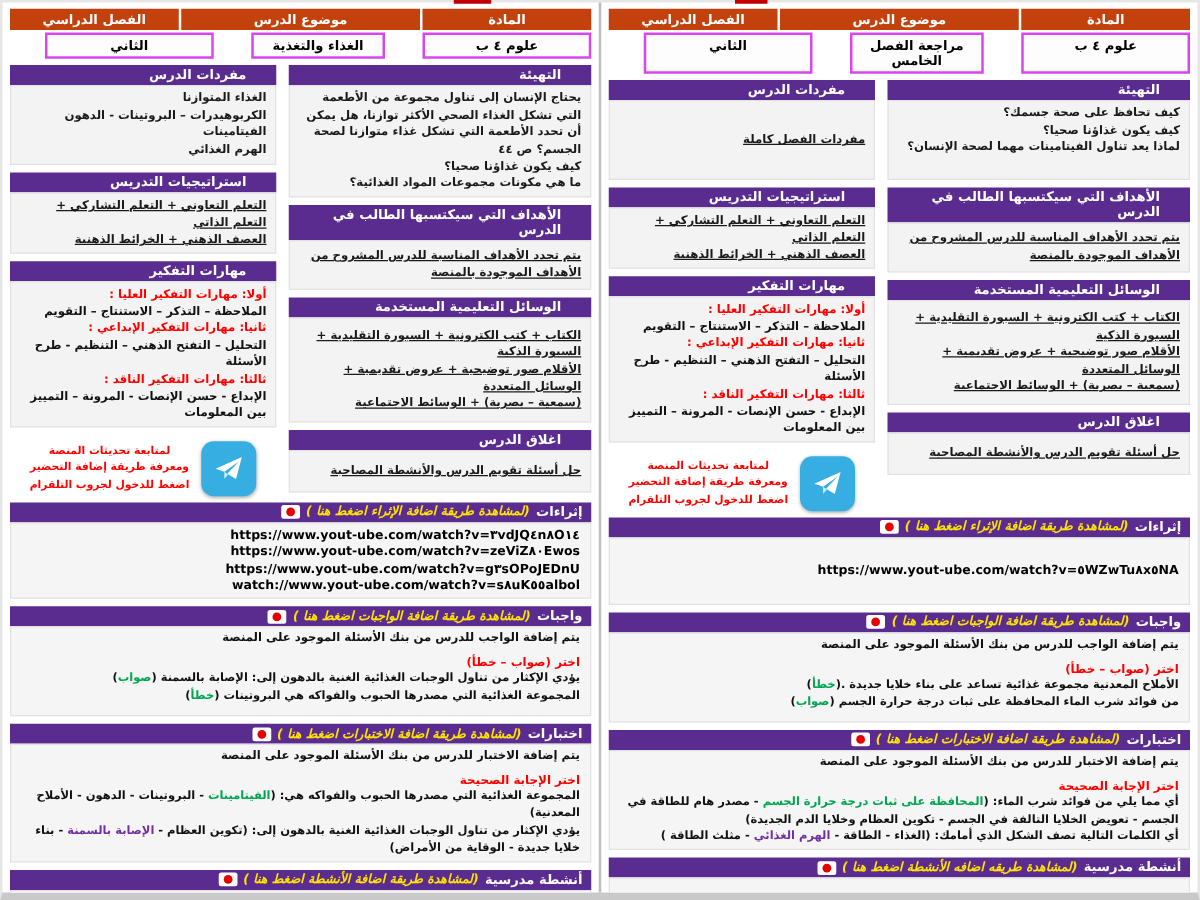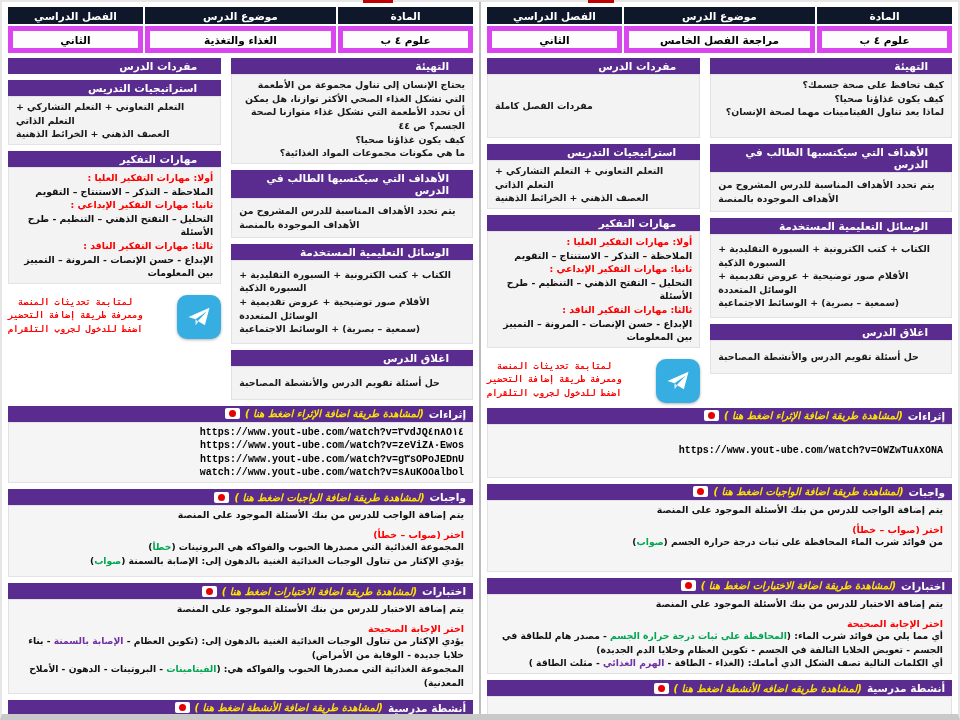--- a/index.html
+++ b/index.html
@@ -23,65 +23,65 @@
     direction: rtl;
     font-weight: 700;
     overflow: hidden;
   }
   .vdiv { width: 2px; background: #bdbdbd; }
 
   
   .info { display: flex; gap: 2px; margin-bottom: 2px; }
   .info .cell { padding: 2.5px 4px; text-align: center; font-size: 10.5px; }
   .info .c1 { flex: 0 0 29%; } .info .c2 { flex: 1; } .info .c3 { flex: 0 0 29%; }
-  .info.head .cell { background: #0f172a; color: #fff; }
-  .info.vals .cell { background: #fdfdfd; border: 5px solid #d946ef; color: #000; }
+  .info.head .cell { background: #c2410c; color: #fff; }
+  .info.vals .cell { background: #fdfdfd; border: 2px solid #d946ef; color: #000; margin-left: 28px; }
 
   
   .cols { display: flex; gap: 10px; margin-top: 5px; }
   .col-main { flex: 0 0 52%; }
   .col-side { flex: 1; }
   .blk { margin-bottom: 6px; }
   .sec-h {
     background: #5b2c8f; color: #fff;
     font-size: 10.5px; padding: 2px 24px; text-align: right;
   }
   .box {
     background: #f3f3f3; border: 1px solid #e2e2e2;
     font-size: 9.4px; color: #1a1a1a; padding: 3px 7px;
     line-height: 1.45;
   }
   .r { text-align: right; }
-  .cflex { display: flex; flex-direction: column; justify-content: center; text-align: left; }
+  .cflex { display: flex; flex-direction: column; justify-content: center; text-align: right; text-decoration: underline; }
   .h64 { min-height: 64px; } .h40 { min-height: 40px; }
   .h84 { min-height: 84px; } .h32 { min-height: 34px; }
   .tk-r { color: #ff0000; }
   .tk-b { color: #111; }
 
   
-  .tg { display: flex; direction: rtl; align-items: center; justify-content: space-between; gap: 10px; padding: 5px 0; font-family: Liberation Mono, monospace; }
+  .tg { display: flex; direction: rtl; align-items: center; justify-content: center; gap: 10px; padding: 5px 0; }
   .tg-ic {
     width: 44px; height: 44px; border-radius: 10px;
     background: #37aee2; display: flex; align-items: center; justify-content: center;
     box-shadow: 0 1px 3px rgba(0,0,0,.3);
   }
   .tg-txt { color: #ff0000; font-size: 8.6px; text-align: center; line-height: 1.55; }
 
   
   .band {
     background: #5b2c8f; color: #fff;
     display: flex; direction: rtl; align-items: center; gap: 5px;
     padding: 2px 7px; font-size: 10.5px;
   }
   .band .sub { color: #ffe400; font-size: 10px; font-style: italic; }
   .yt { width: 15px; height: 11px; background: #fff; border-radius: 2px; position: relative; display: inline-block; flex: 0 0 auto; }
   .yt::after { content: ""; position: absolute; left: 4px; top: 2px; width: 7px; height: 7px; background: #e60000; border-radius: 50%; }
   .sec-body { background: #f5f5f5; border: 1px solid #e2e2e2; padding: 3px 8px; font-size: 9.4px; color: #111; }
   .links { display: flex; flex-direction: column; justify-content: center; min-height: 54px; }
-  .link { direction: ltr; text-align: right; font-size: 10px; line-height: 1.34; color: #000; font-family: Liberation Mono, monospace; }
+  .link { direction: ltr; text-align: right; font-size: 10px; line-height: 1.34; color: #000; }
   .intro { text-align: right; }
   .gap8 { height: 9px; }
   .choose { color: #ff0000; font-size: 9.5px; }
   .q { font-size: 9.2px; line-height: 1.5; text-align: right; }
   .ans-g { color: #00a651; }
   .ans-p { color: #7030a0; }
   .hwbody { min-height: 72px; }
   .testbody { min-height: 80px; }
   .actbody { min-height: 30px; }
 
@@ -132,20 +132,26 @@
         </div>
         <div class="blk">
           <div class="sec-h">اغلاق الدرس</div>
           <div class="box h32 cflex">حل أسئلة تقويم الدرس والأنشطة المصاحبة</div>
         </div>
       </div>
 
       <div class="col-side">
         <div class="blk">
           <div class="sec-h">مفردات الدرس</div>
+          <div class="box h64 r">
+            <div>الغذاء المتوازنا</div>
+            <div>الكربوهيدرات – البروتينات - الدهون</div>
+            <div>الفيتامينات</div>
+            <div>الهرم الغذائي</div>
+          </div>
         </div>
         <div class="blk">
           <div class="sec-h">استراتيجيات التدريس</div>
           <div class="box h40 cflex">
             <div>التعلم التعاوني + التعلم التشاركي + التعلم الذاتي</div>
             <div>العصف الذهني + الخرائط الذهنية</div>
           </div>
         </div>
         <div class="blk">
           <div class="sec-h">مهارات التفكير</div>
@@ -191,37 +197,37 @@
     <div class="blk">
       <div class="band">
         <span>واجبات</span>
         <span class="sub">(لمشاهدة طريقة اضافة الواجبات اضغط هنا )</span>
         <span class="yt"></span>
       </div>
       <div class="sec-body hwbody">
         <div class="intro">يتم إضافة الواجب للدرس من بنك الأسئلة الموجود على المنصة</div>
         <div class="gap8"></div>
         <div class="choose">اختر (صواب – خطأ)</div>
+        <div class="q"><span>يؤدي الإكثار من تناول الوجبات الغذائية الغنية بالدهون إلى:  الإصابة بالسمنة   (</span><span class="ans-g">صواب</span><span>)</span></div>
         <div class="q"><span>المجموعة الغذائية التي مصدرها الحبوب والفواكه هي  البروتينات  (</span><span class="ans-g">خطأ</span><span>)</span></div>
-        <div class="q"><span>يؤدي الإكثار من تناول الوجبات الغذائية الغنية بالدهون إلى:  الإصابة بالسمنة   (</span><span class="ans-g">صواب</span><span>)</span></div>
       </div>
     </div>
 
     <div class="blk">
       <div class="band">
         <span>اختبارات</span>
         <span class="sub">(لمشاهدة طريقة اضافة الاختبارات اضغط هنا )</span>
         <span class="yt"></span>
       </div>
       <div class="sec-body testbody">
         <div class="intro">يتم إضافة الاختبار للدرس من بنك الأسئلة الموجود على المنصة</div>
         <div class="gap8"></div>
         <div class="choose">اختر الإجابة الصحيحة</div>
+        <div class="q"><span>المجموعة الغذائية التي مصدرها الحبوب والفواكه هي:  (</span><span class="ans-g">الفيتامينات</span><span> - البروتينات - الدهون - الأملاح المعدنية)</span></div>
         <div class="q"><span>يؤدي الإكثار من تناول الوجبات الغذائية الغنية بالدهون إلى:  (تكوين العظام - </span><span class="ans-p">الإصابة بالسمنة</span><span> - بناء خلايا جديدة - الوقاية من الأمراض)</span></div>
-        <div class="q"><span>المجموعة الغذائية التي مصدرها الحبوب والفواكه هي:  (</span><span class="ans-g">الفيتامينات</span><span> - البروتينات - الدهون - الأملاح المعدنية)</span></div>
       </div>
     </div>
 
     <div class="blk">
       <div class="band">
         <span>أنشطة مدرسية</span>
         <span class="sub">(لمشاهدة طريقة اضافة الأنشطة اضغط هنا )</span>
         <span class="yt"></span>
       </div>
       <div class="sec-body actbody"></div>
@@ -325,20 +331,21 @@
     <div class="blk">
       <div class="band">
         <span>واجبات</span>
         <span class="sub">(لمشاهدة طريقة اضافة الواجبات اضغط هنا )</span>
         <span class="yt"></span>
       </div>
       <div class="sec-body hwbody">
         <div class="intro">يتم إضافة الواجب للدرس من بنك الأسئلة الموجود على المنصة</div>
         <div class="gap8"></div>
         <div class="choose">اختر (صواب – خطأ)</div>
+        <div class="q"><span>الأملاح المعدنية مجموعة غذائية تساعد على بناء خلايا جديدة .(</span><span class="ans-g">خطأ</span><span>)</span></div>
         <div class="q"><span>من فوائد شرب الماء  المحافظة على ثبات درجة حرارة الجسم  (</span><span class="ans-g">صواب</span><span>)</span></div>
       </div>
     </div>
 
     <div class="blk">
       <div class="band">
         <span>اختبارات</span>
         <span class="sub">(لمشاهدة طريقة اضافة الاختبارات اضغط هنا )</span>
         <span class="yt"></span>
       </div>

